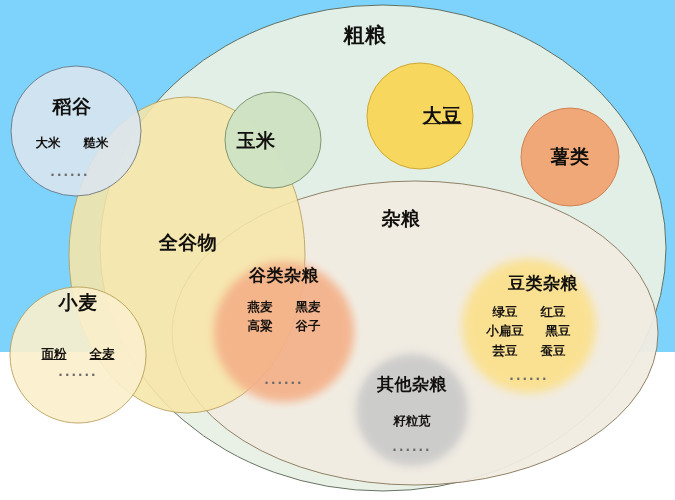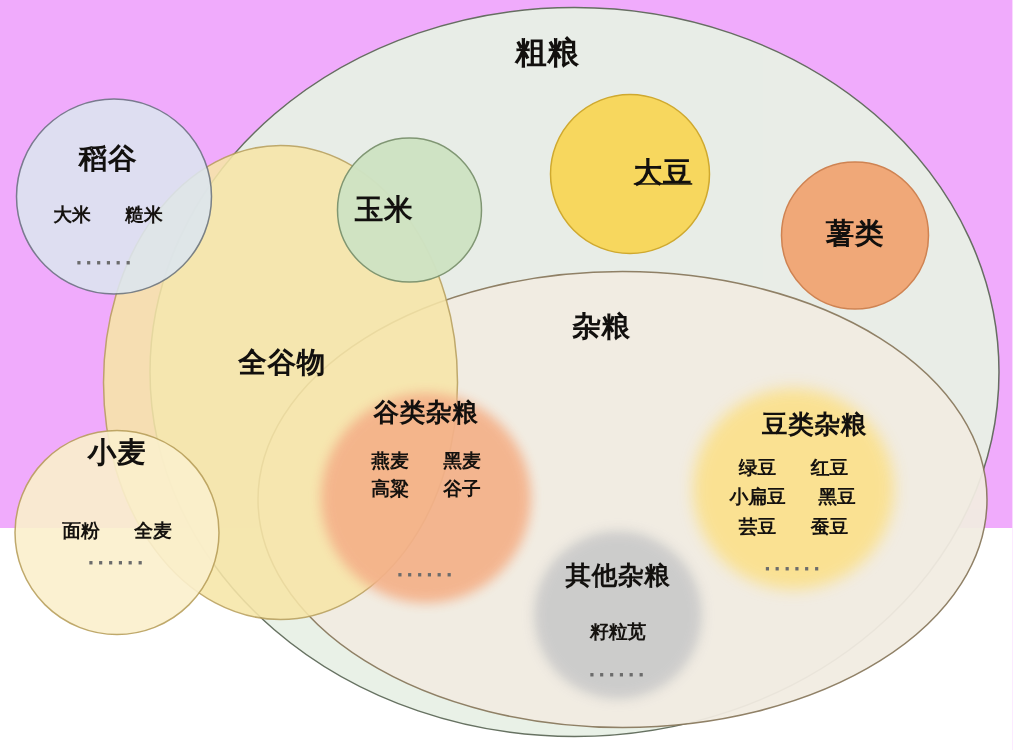--- a/index.html
+++ b/index.html
@@ -1,20 +1,20 @@
 <!DOCTYPE html>
 <html><head>
 <meta charset="utf-8">
 <style>
   html,body{margin:0;padding:0;background:#ffffff;}
   body{
     font-family:"DejaVu Sans","Liberation Sans",sans-serif;
     width:675px;height:500px;overflow:hidden;
   }
-  #stage{position:relative;width:675px;height:352px;background:#f0abfc;}
+  #stage{position:relative;width:675px;height:352px;background:#7dd3fc;}
   svg#venn{position:absolute;left:0;top:0;width:675px;height:500px;}
 
   .lbl{
     position:absolute;
     color:#12100e;
     font-weight:700;
     text-align:center;
     line-height:1.25;
     white-space:nowrap;
     transform:translate(-50%,-50%);
@@ -94,21 +94,21 @@
   <div class="lbl lbl-mid" style="left:72px;top:107px;">稻谷</div>
   <div class="items" style="left:72px;top:133px;">
     <div class="row">
       <span class="w2">大米</span>
       <span class="w2">糙米</span>
     </div>
   </div>
   <div class="dots" style="left:70px;top:168px;">······</div>
 
   <div class="lbl lbl-mid" style="left:78px;top:303px;">小麦</div>
-  <div class="items" style="left:78px;top:344px;">
+  <div class="items" style="left:78px;top:344px;text-decoration:underline;">
     <div class="row">
       <span class="w2">面粉</span>
       <span class="w2">全麦</span>
     </div>
   </div>
   <div class="dots" style="left:78px;top:368px;">······</div>
 
   <div class="lbl lbl-mid" style="left:256px;top:141px;">玉米</div>
 
   <div class="lbl lbl-mid" style="left:442px;top:116px;text-decoration:underline;">大豆</div>

